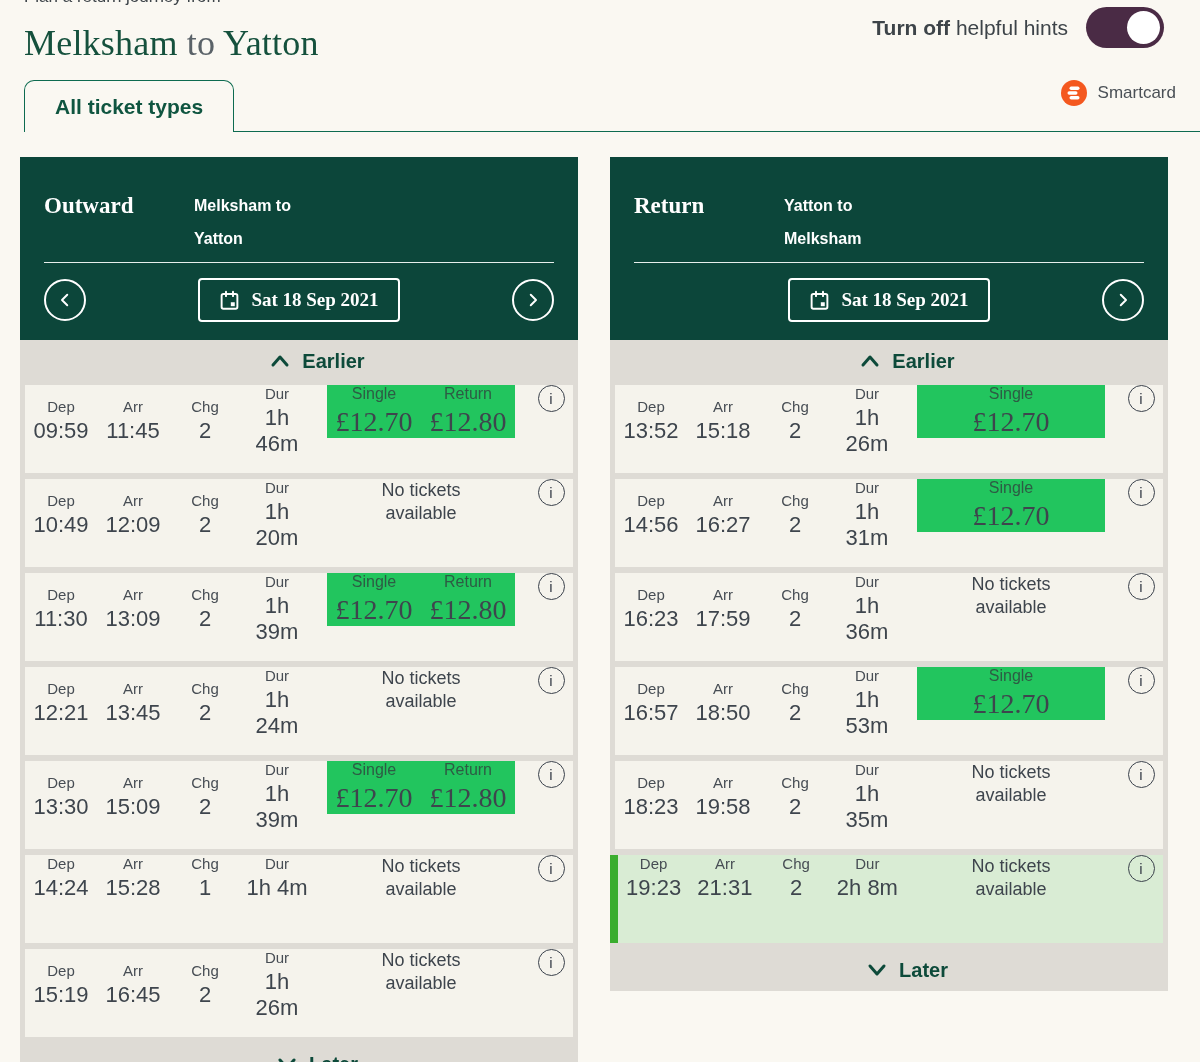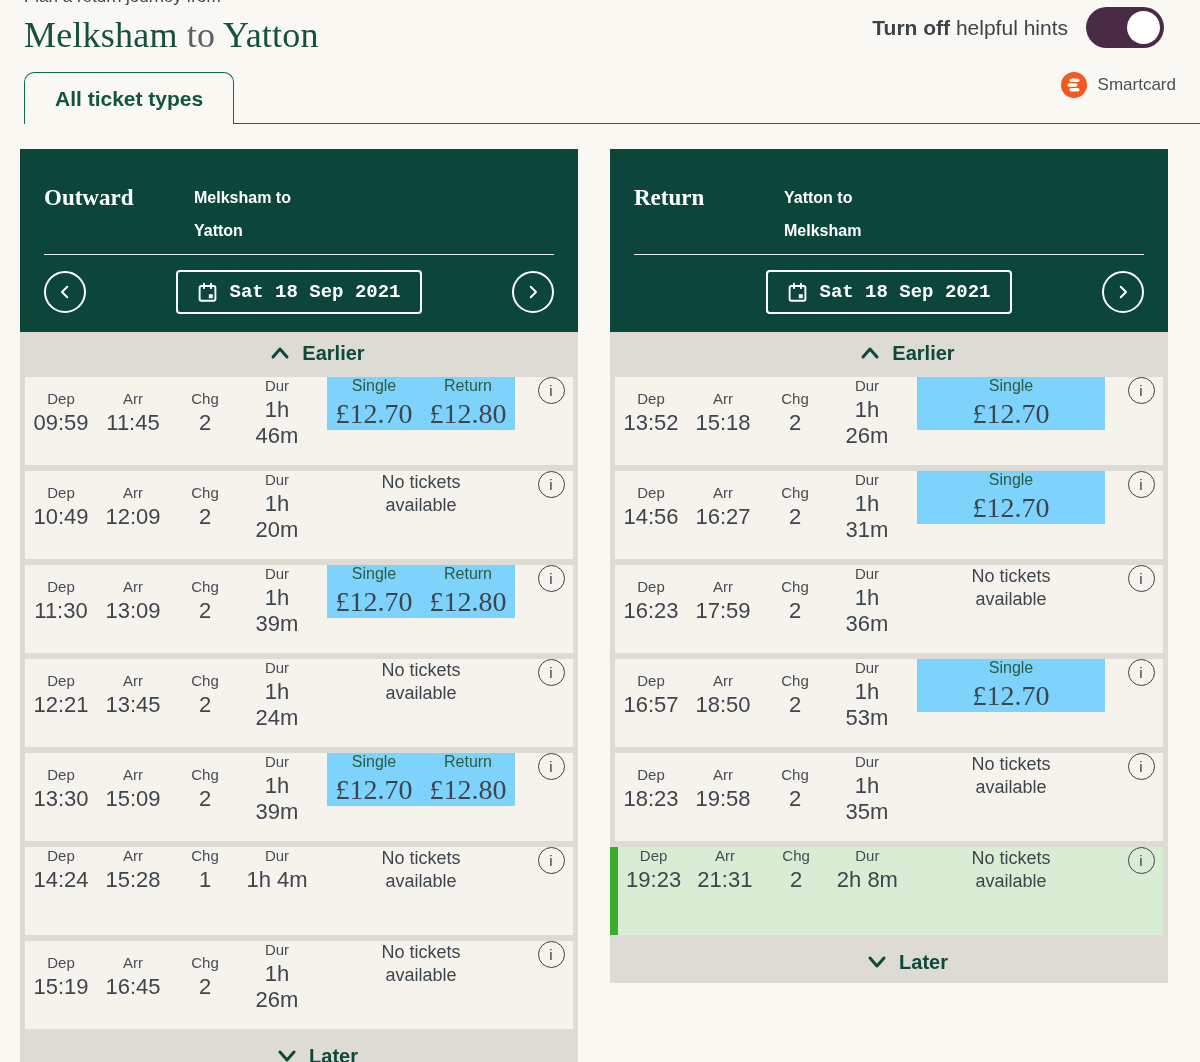--- a/index.html
+++ b/index.html
@@ -6,21 +6,21 @@
   html,body { width:1200px; height:1062px; overflow:hidden; }
   body {
     background:#faf8f2;
     font-family:"Liberation Sans","DejaVu Sans",sans-serif;
     color:#3e454d;
   }
   
   .top-row { display:flex; justify-content:space-between; align-items:flex-start; padding:0 36px 0 24px; }
   .eyebrow-clip { height:10px; overflow:hidden; }
   .eyebrow { margin-top:-13px; font-size:17px; color:#3d4449; }
-  .page-title { margin-top:4px; font-family:"Liberation Serif","DejaVu Serif",serif; font-size:36px; font-weight:500; color:#15513d; letter-spacing:.2px; }
+  .page-title { margin-top:12px; font-family:"Liberation Serif","DejaVu Serif",serif; font-size:36px; font-weight:500; color:#15513d; letter-spacing:.2px; }
   .page-title .to-word { color:#5a6268; }
   .hints { display:flex; align-items:center; gap:18px; margin-top:7px; }
   .hints-label { font-size:21px; color:#3d4449; }
   .hints-label b { font-weight:700; }
   .toggle { width:78px; height:41px; border-radius:21px; background:#4a2b45; position:relative; cursor:pointer; flex:0 0 auto; }
   .toggle-knob { position:absolute; top:4px; right:4px; width:33px; height:33px; border-radius:50%; background:#fff; }
   
   .tabbar { display:flex; align-items:flex-start; margin-top:16px; padding-left:24px; }
   .tab { height:52px; display:flex; align-items:center; padding:0 30px;
          border:1px solid #0d6b50; border-bottom:none; border-radius:10px 10px 0 0;
@@ -36,34 +36,34 @@
   .ph-top { display:flex; }
   .ph-title { width:150px; font-family:"Liberation Serif","DejaVu Serif",serif; font-size:23px; font-weight:700; padding-top:4px; }
   .ph-route { font-size:16px; font-weight:700; line-height:33px; }
   .ph-divider { border-top:1px solid #e8efec; margin-top:7px; }
   .ph-nav { display:flex; align-items:center; margin-top:15px; }
   .nav-circle { width:42px; height:42px; border:2px solid #fff; border-radius:50%;
                 display:flex; align-items:center; justify-content:center; cursor:pointer; background:transparent; flex:0 0 auto; }
   .nav-spacer { width:42px; flex:0 0 auto; }
   .date-btn { margin:0 auto; display:flex; align-items:center; gap:11px; border:2px solid #fff; border-radius:4px;
               padding:9px 19px; font-size:19px; font-weight:700; color:#fff; background:transparent; cursor:pointer;
-              font-family:Liberation Mono, monospace; }
+              font-family:Liberation Serif, serif; }
   
   .listing { background:#dedbd5; }
   .loadbar { height:42px; display:flex; align-items:center; justify-content:center; gap:11px;
              font-size:20px; font-weight:600; color:#0d4a3a; cursor:pointer;margin-left:36px; }
   .loadbar.top { margin-bottom:3px; }
   .jrow { height:88px; margin:0 5px 6px; background:#f5f3ec; display:flex; align-items:flex-start; cursor:pointer;gap:14px; }
   .jrow.selected { margin-left:0; border-left:8px solid #3aad2e; background:#d9ecd4; }
   .times { flex:1; display:flex; align-items:center; }
   .cell { flex:1; text-align:center; }
   .clabel { font-size:15px; color:#474d54; margin-bottom:3px; }
   .cval { font-size:22px; color:#3e454d; }
   .fare { width:188px; display:flex; align-items:center; justify-content:center; flex:0 0 auto; }
-  .fare.green { background:#7dd3fc; }
+  .fare.green { background:#22c55e; }
   .jrow.selected .fare { background:transparent; }
   .fcell { flex:1; text-align:center; }
   .flabel { font-size:16px; color:#2d5c44; margin-bottom:3px; }
   .fval { font-size:28px; color:#3e454d;font-family:Liberation Serif, serif; }
   .notix { width:120px; text-align:center; font-size:18px; line-height:1.25; color:#3e454d; }
   .infocol { width:44px; display:flex; align-items:center; justify-content:center; flex:0 0 auto; }
   .info-icon { width:27px; height:27px; border:1.5px solid #3a414b; border-radius:50%;
                display:flex; align-items:center; justify-content:center;
                font-size:15px; color:#3a414b; cursor:pointer; font-style:normal; }
 </style>

